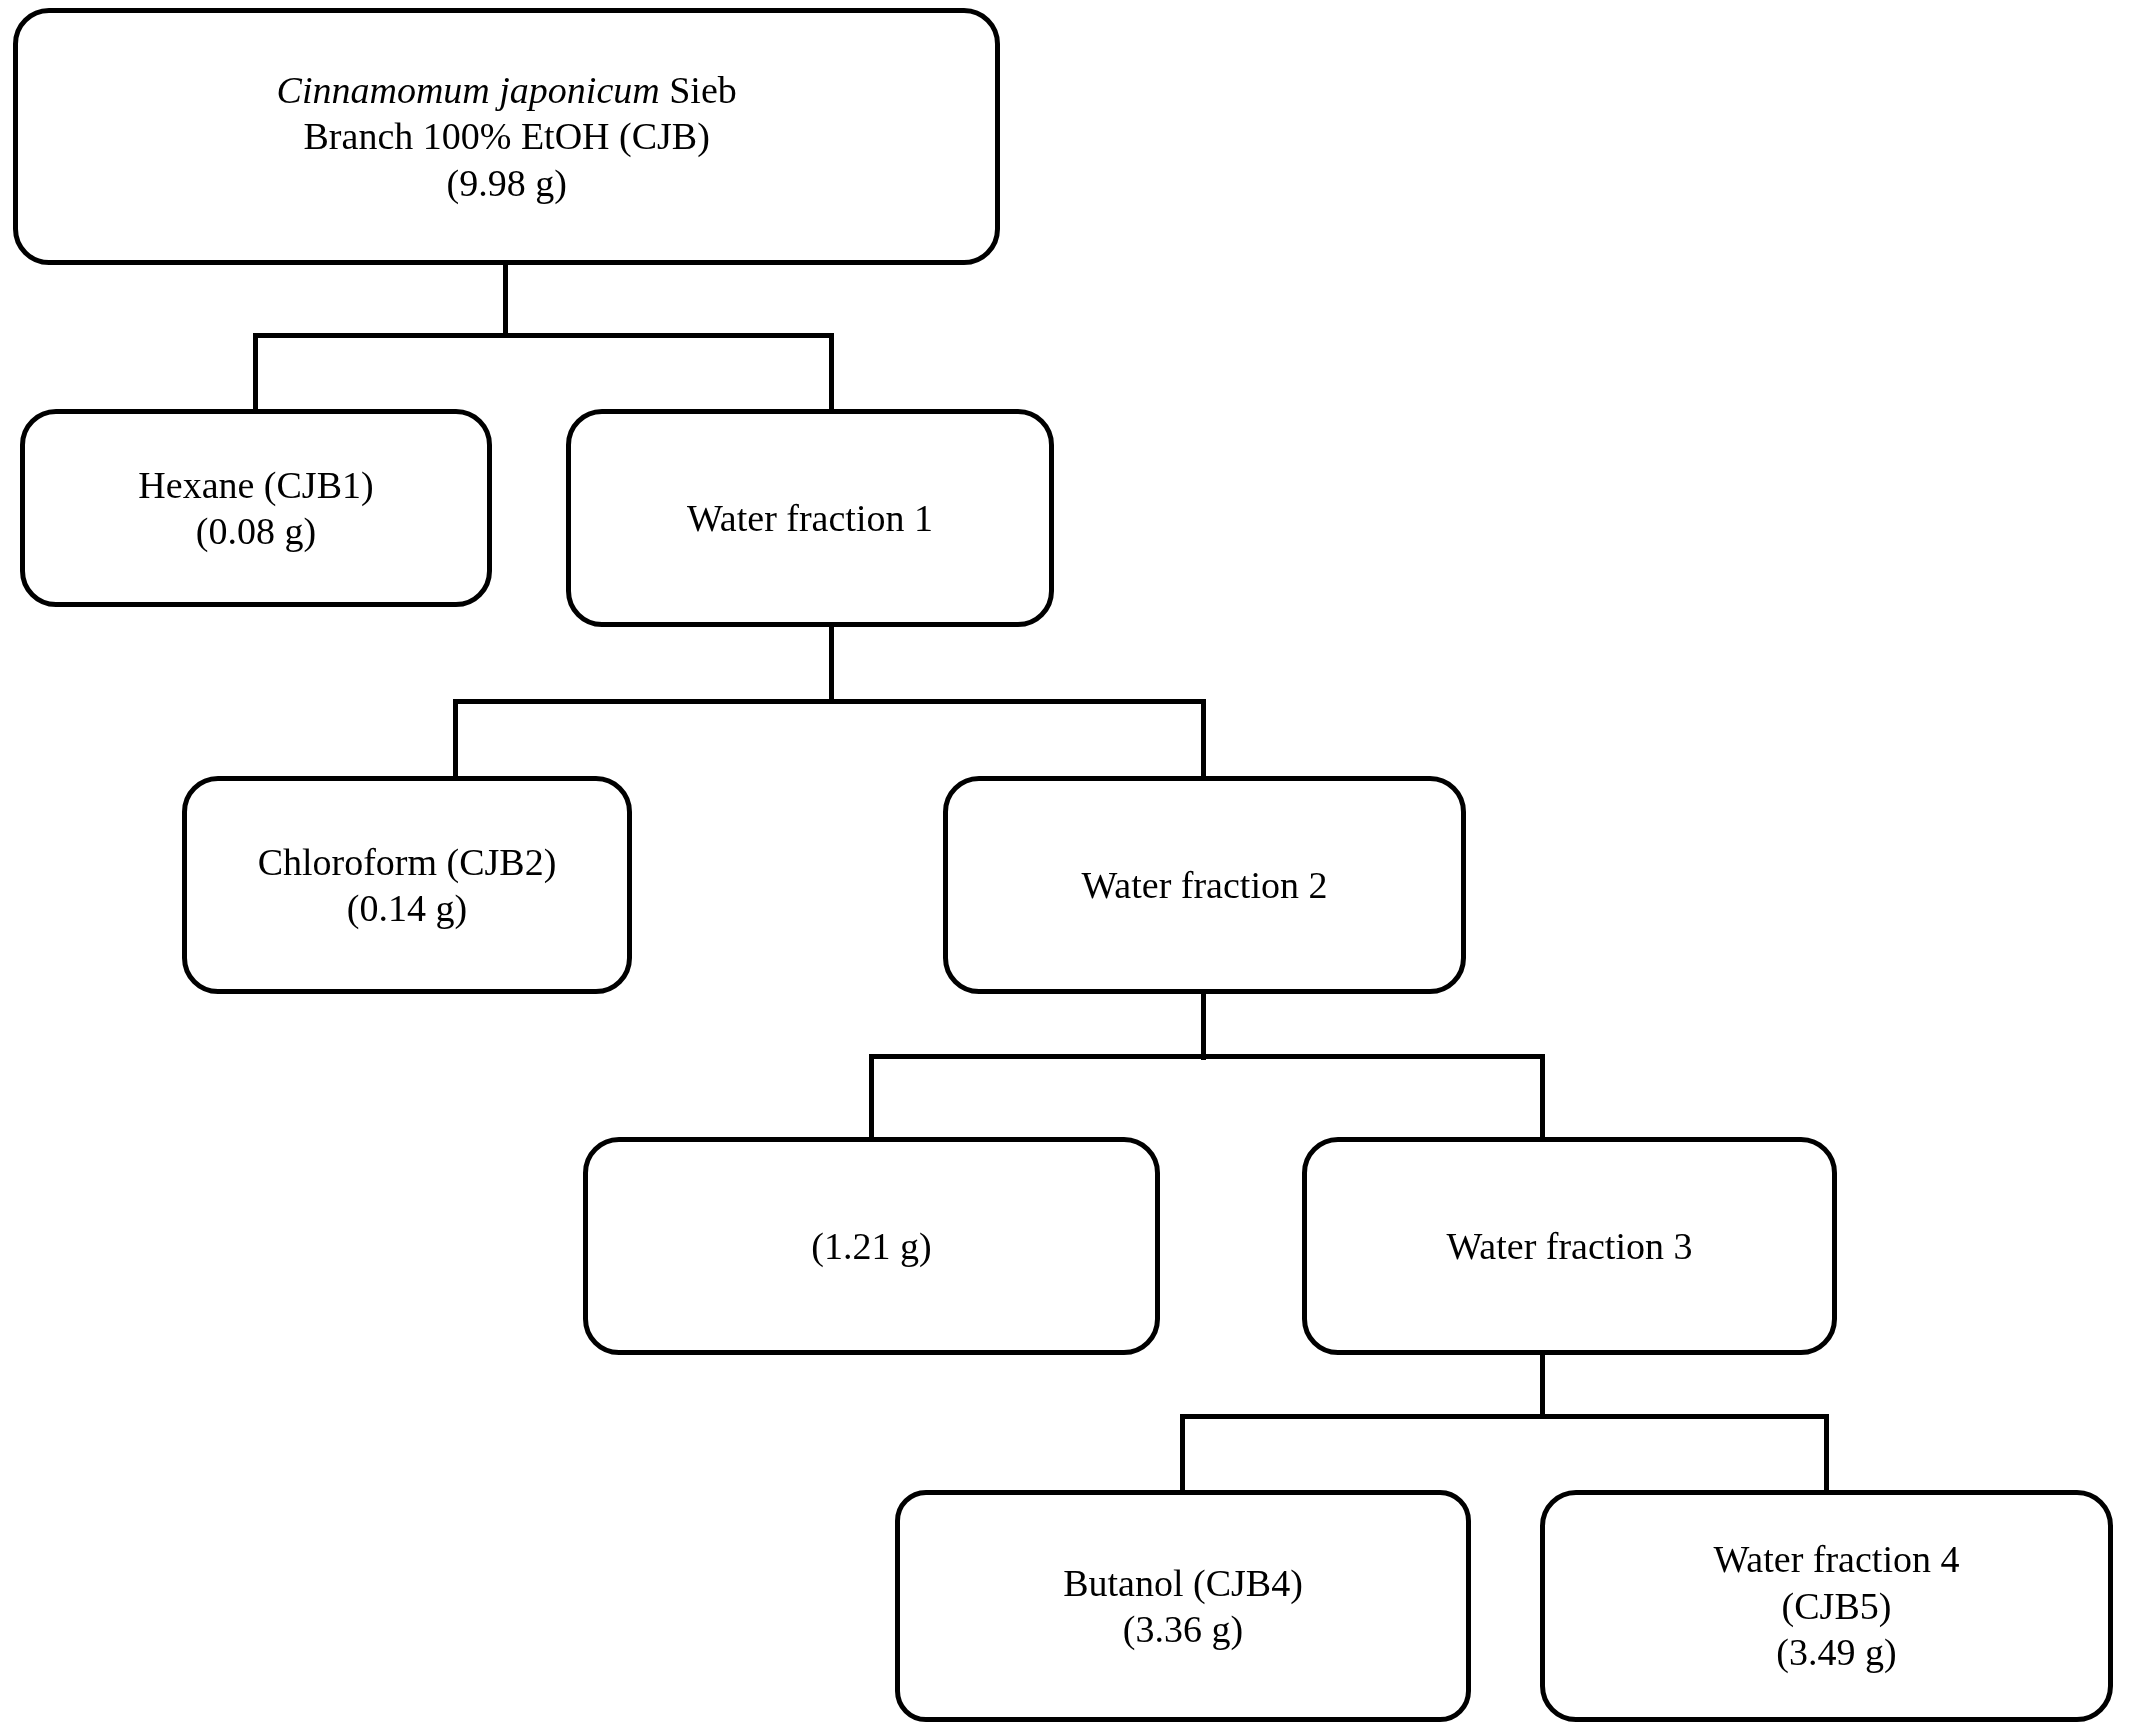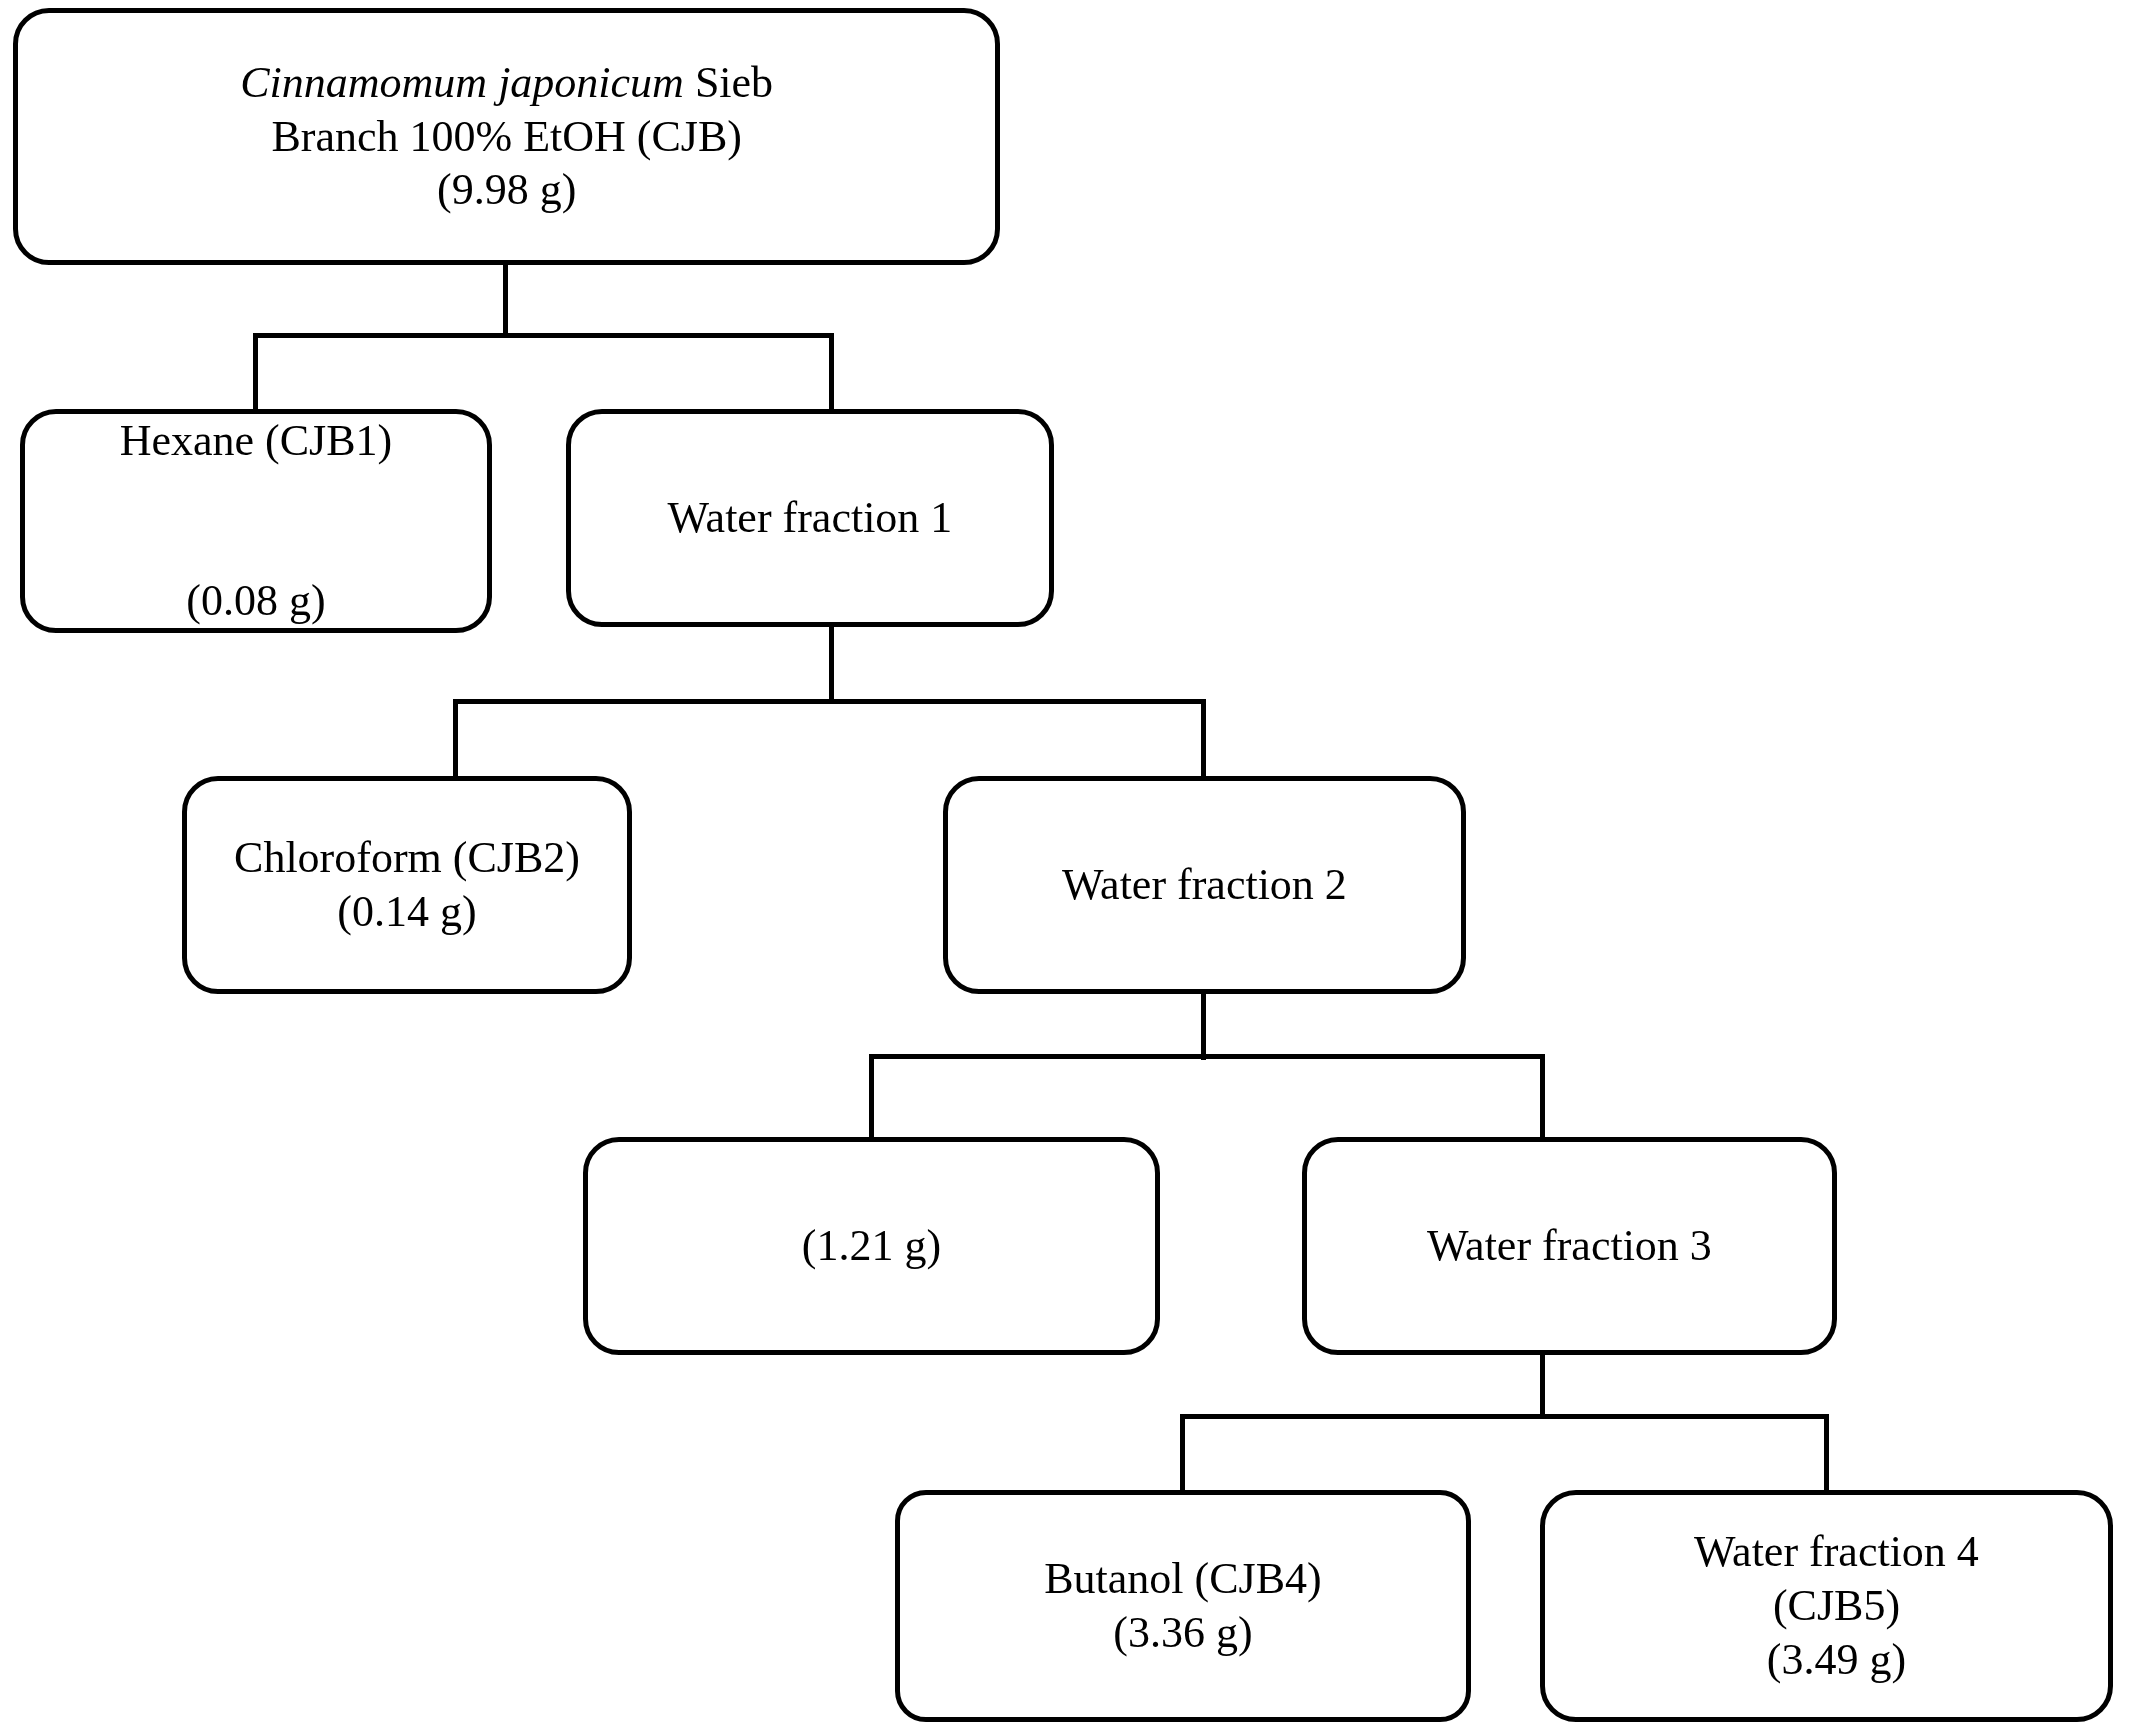--- a/index.html
+++ b/index.html
@@ -15,32 +15,32 @@
     position: absolute;
     box-sizing: border-box;
     border: 5.3px solid #000000;
     border-radius: 36px;
     background: #ffffff;
     display: flex;
     flex-direction: column;
     justify-content: center;
     align-items: center;
     text-align: center;
-    font-size: 44px;
+    font-size: 38px;
     line-height: 1.22;
   }
   .node .ln { white-space: nowrap; }
   .italic { font-style: italic; }
   .vline, .hline { position: absolute; background: #000000; }
   .vline { width: 4.6px; }
   .hline { height: 5.3px; }
 
   
   #n-root        { left: 13.2px;   top: 8px;   width: 987px; height: 257px; }
-  #n-hexane      { left: 20px;   top: 409px;  width: 472px;  height: 224px; justify-content: space-between; }
+  #n-hexane      { left: 20px;   top: 409px;  width: 472px;  height: 198px; }
   #n-water1      { left: 566px;  top: 409px;  width: 488px;  height: 218px; }
   #n-chloroform  { left: 182px;  top: 776px; width: 450px;  height: 218px; }
   #n-water2      { left: 943px; top: 776px; width: 523px;  height: 218px; }
   #n-ethyl       { left: 583px;  top: 1137px; width: 577px;  height: 218px; }
   #n-water3      { left: 1302px; top: 1137px; width: 535px;  height: 218px; text-align: center; }
   #n-butanol     { left: 895px; top: 1490px; width: 576px;  height: 232px; border-radius: 31px; }
   #n-water4      { left: 1540px; top: 1490px; width: 573px;  height: 232px; padding-left: 20px; }
 
   
   #c1-stub  { left: 503px;  top: 263px;  height: 75px; }

